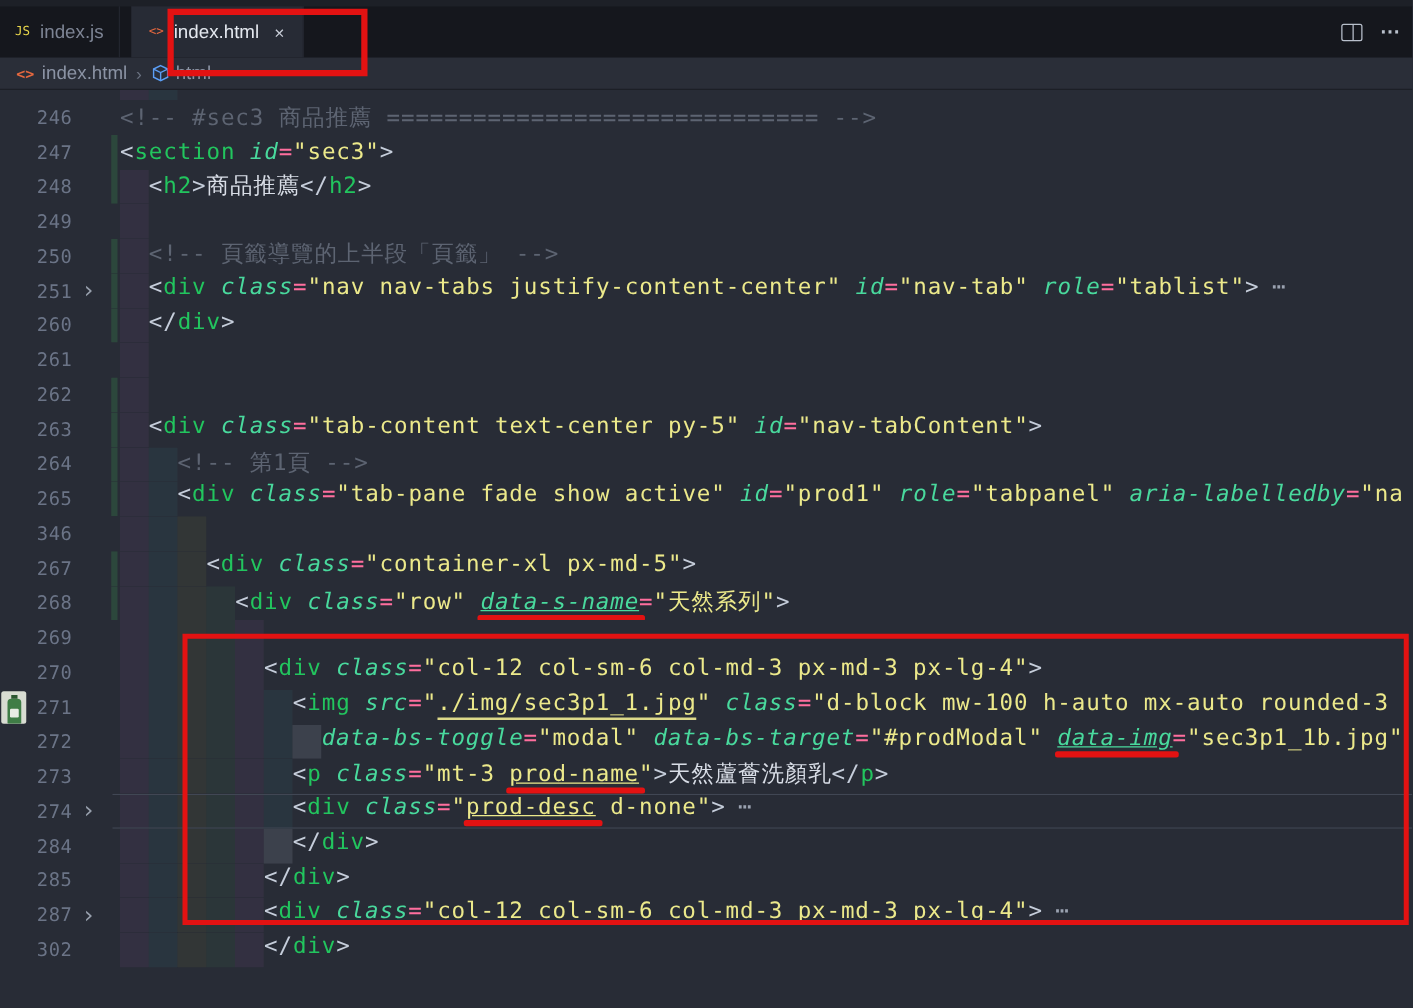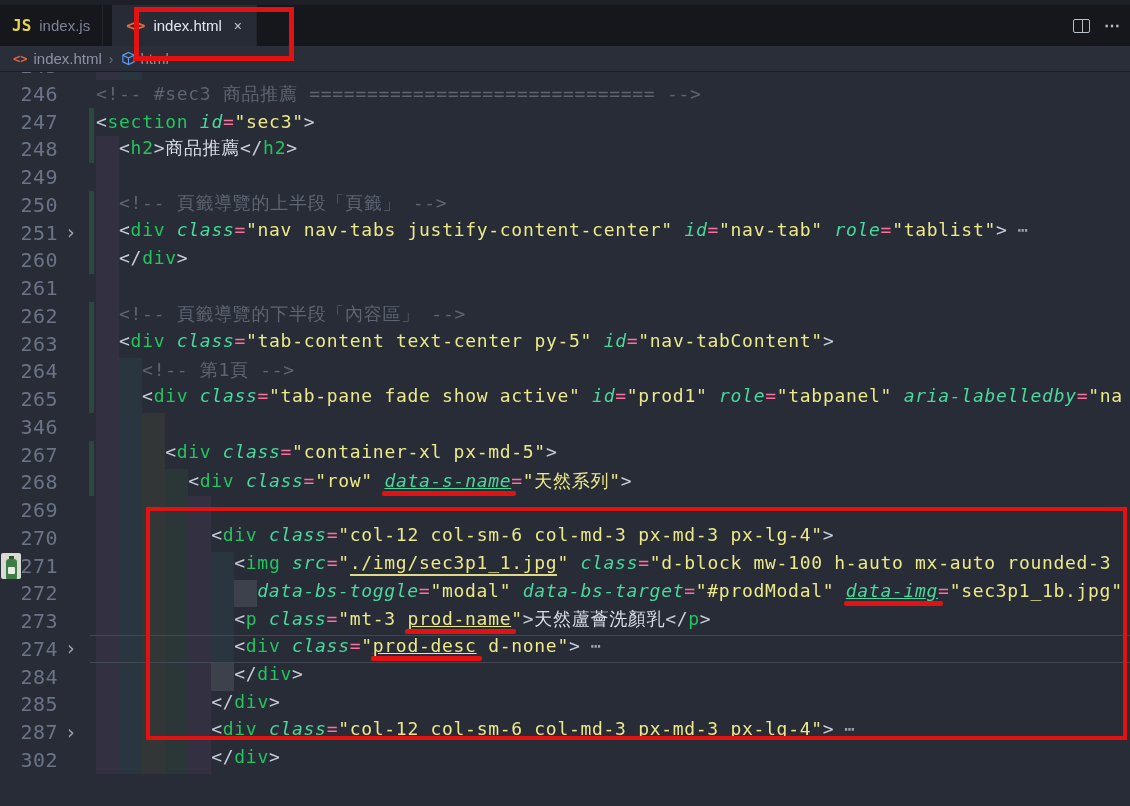--- a/index.html
+++ b/index.html
@@ -3,21 +3,21 @@
 <meta charset="utf-8">
 <style>
   html,body{margin:0;padding:0;background:#282c36;overflow:hidden;}
   body{width:1130px;height:806px;position:relative;font-family:"Liberation Sans",sans-serif;}
 
   
   .topstrip{height:5px;background:#1d2027;}
   .tabbar{height:41px;background:#15171d;display:flex;align-items:stretch;position:relative;}
   .tab{display:flex;align-items:center;padding:0 12px;font-size:15px;color:#7d8494;
        border-right:1px solid #22252e;cursor:pointer;}
-  .tab .ficon{font-family:"DejaVu Sans Mono",monospace;font-weight:bold;margin-right:8px;font-size:16px;}
+  .tab .ficon{font-family:"DejaVu Sans Mono",monospace;font-weight:normal;margin-right:8px;font-size:10px;}
   .js-ico{color:#e7d54b;}
   .html-ico{color:#e5683f;}
   .tab.active{background:#272b35;color:#e4e8ef;margin-left:9px;padding:0 14px;}
   .tab .close{margin-left:12px;color:#c9ced8;font-size:14px;cursor:pointer;}
   .tabactions{position:absolute;right:8px;top:0;height:100%;display:flex;align-items:center;gap:14px;}
   .split-ico{width:15px;height:12px;border:1.5px solid #b9c0cc;border-radius:2px;position:relative;}
   .split-ico::after{content:'';position:absolute;left:50%;top:0;bottom:0;width:1.5px;background:#b9c0cc;}
   .more-ico{color:#b9c0cc;font-size:16px;font-weight:bold;letter-spacing:2px;line-height:1;}
 
   .breadcrumbs{height:26px;background:#2a2e38;display:flex;align-items:center;
@@ -28,21 +28,21 @@
   .cube{margin-right:5px;display:inline-flex;}
 
   
   .code{position:relative;width:1130px;height:734px;background:#282c36;
         font-family:"DejaVu Sans Mono","Liberation Mono",monospace;font-size:18px;letter-spacing:0.7px;}
   .code-row{position:relative;height:27.76px;overflow:hidden;}
   .code-row.partial{height:8px;}
   .rowflex{display:flex;align-items:center;height:27.76px;white-space:pre;}
   .partial .rowflex{transform:translateY(-20px);}
   .gutter{flex:0 0 96px;display:flex;align-items:center;height:100%;position:relative;}
-  .lnum{width:58px;text-align:right;color:#6b7487;font-size:20px;letter-spacing:0.5px;}
+  .lnum{width:58px;text-align:right;color:#6b7487;font-size:15px;letter-spacing:0.5px;}
   .chev{width:26px;text-align:center;color:#98a0ad;font-size:19px;line-height:1;cursor:pointer;}
   .gitbar{position:absolute;left:89px;top:0;bottom:0;width:5px;background:#2c473c;}
   .lcontent{white-space:pre;}
   .band{display:inline-block;width:23.06px;height:27.76px;vertical-align:top;}
   .b0{background:rgba(255,127,255,0.055);}
   .b1{background:rgba(79,236,236,0.05);}
   .b2{background:rgba(255,255,64,0.05);}
   .b3{background:rgba(127,255,127,0.05);}
   .grayblk{display:inline-block;width:23.06px;height:27.76px;vertical-align:top;background:rgba(200,210,222,0.13);}
   .t-tag{color:#22c55e;}
@@ -137,21 +137,21 @@
     <div class="code-row">
       <div class="rowflex"><div class="gutter"><span class="lnum">251</span><span class="chev">›</span><span class="gitbar"></span></div><span class="lcontent"><span class="band b0"></span><span class="t-pun">&lt;</span><span class="t-tag">div</span><span class="t-sp"> </span><span class="t-attr">class</span><span class="t-eq">=</span><span class="t-str">"nav nav-tabs justify-content-center"</span><span class="t-sp"> </span><span class="t-attr">id</span><span class="t-eq">=</span><span class="t-str">"nav-tab"</span><span class="t-sp"> </span><span class="t-attr">role</span><span class="t-eq">=</span><span class="t-str">"tablist"</span><span class="t-pun">&gt;</span><span class="t-dots">⋯</span></span></div>
     </div>
     <div class="code-row">
       <div class="rowflex"><div class="gutter"><span class="lnum">260</span><span class="chev"></span><span class="gitbar"></span></div><span class="lcontent"><span class="band b0"></span><span class="t-pun">&lt;/</span><span class="t-tag">div</span><span class="t-pun">&gt;</span></span></div>
     </div>
     <div class="code-row">
       <div class="rowflex"><div class="gutter"><span class="lnum">261</span><span class="chev"></span></div><span class="lcontent"><span class="band b0"></span></span></div>
     </div>
     <div class="code-row">
-      <div class="rowflex"><div class="gutter"><span class="lnum">262</span><span class="chev"></span><span class="gitbar"></span></div><span class="lcontent"><span class="band b0"></span><span class="t-com">&lt;!-- 頁籤導覽的下半段「內容區」 --&gt;</span></span></div>
+      <div class="rowflex"><div class="gutter"><span class="lnum">262</span><span class="chev"></span><span class="gitbar"></span></div><span class="lcontent"><span class="band b0"></span></span></div>
     </div>
     <div class="code-row">
       <div class="rowflex"><div class="gutter"><span class="lnum">263</span><span class="chev"></span><span class="gitbar"></span></div><span class="lcontent"><span class="band b0"></span><span class="t-pun">&lt;</span><span class="t-tag">div</span><span class="t-sp"> </span><span class="t-attr">class</span><span class="t-eq">=</span><span class="t-str">"tab-content text-center py-5"</span><span class="t-sp"> </span><span class="t-attr">id</span><span class="t-eq">=</span><span class="t-str">"nav-tabContent"</span><span class="t-pun">&gt;</span></span></div>
     </div>
     <div class="code-row">
       <div class="rowflex"><div class="gutter"><span class="lnum">264</span><span class="chev"></span><span class="gitbar"></span></div><span class="lcontent"><span class="band b0"></span><span class="band b1"></span><span class="t-com">&lt;!-- 第1頁 --&gt;</span></span></div>
     </div>
     <div class="code-row">
       <div class="rowflex"><div class="gutter"><span class="lnum">265</span><span class="chev"></span><span class="gitbar"></span></div><span class="lcontent"><span class="band b0"></span><span class="band b1"></span><span class="t-pun">&lt;</span><span class="t-tag">div</span><span class="t-sp"> </span><span class="t-attr">class</span><span class="t-eq">=</span><span class="t-str">"tab-pane fade show active"</span><span class="t-sp"> </span><span class="t-attr">id</span><span class="t-eq">=</span><span class="t-str">"prod1"</span><span class="t-sp"> </span><span class="t-attr">role</span><span class="t-eq">=</span><span class="t-str">"tabpanel"</span><span class="t-sp"> </span><span class="t-attr">aria-labelledby</span><span class="t-eq">=</span><span class="t-str">"na</span></span></div>
     </div>

